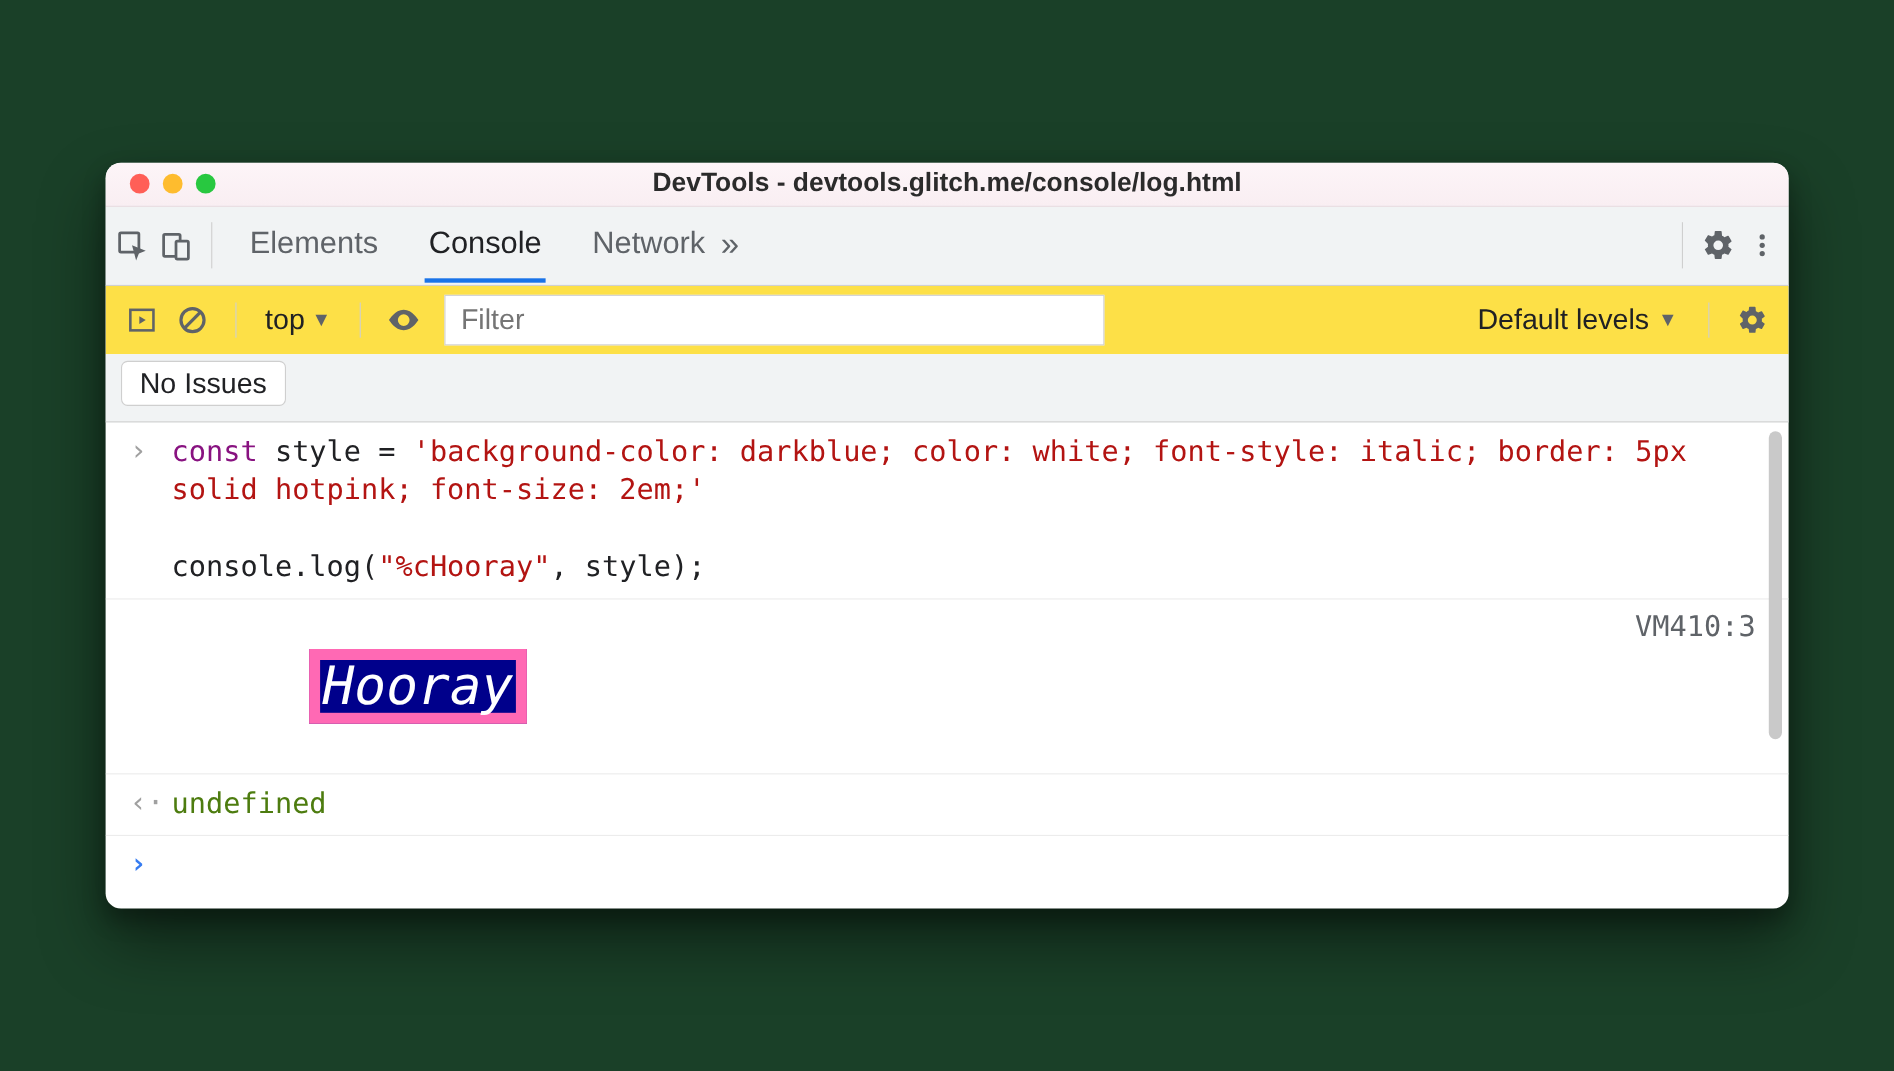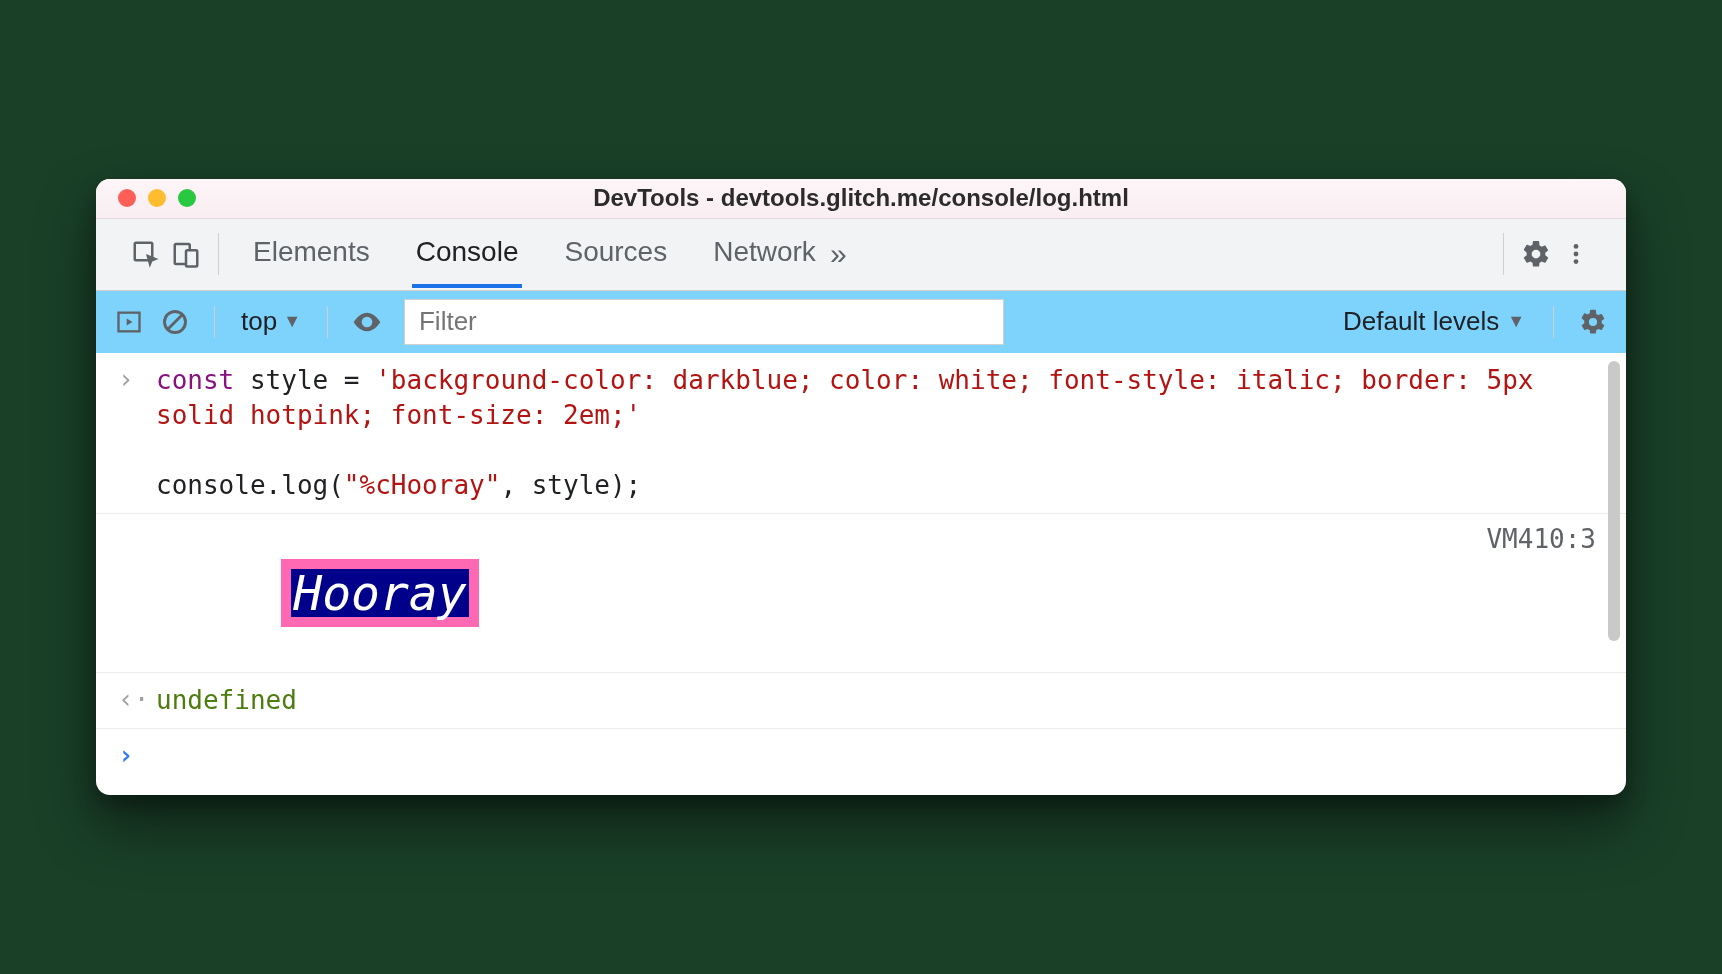--- a/index.html
+++ b/index.html
@@ -32,34 +32,34 @@
   .tl.red{background:#ff5f57;} .tl.yellow{background:#febc2e;} .tl.green{background:#28c840;}
   .titlebar-title {
     position:absolute; left:0; right:0; text-align:center;
     font-size:24px; font-weight:600; color:#2b2b2b; pointer-events:none;
   }
   .tabbar {
     height: 72px;
     background: #f1f3f4;
     border-bottom: 1px solid #d0d0d0;
     display:flex; align-items:center;
-    padding: 0 30px;
+    padding: 0 4px;
   }
   .tool-icon {
     width:40px; height:40px; display:flex; align-items:center; justify-content:center;
     color:#5f6368; cursor:pointer;
   }
   .vdiv { width:1px; height:42px; background:#cfcfcf; margin:0 12px; }
   .tabs { display:flex; gap:38px; margin-left:18px; font-size:28px; color:#5f6368; }
   .tab { cursor:pointer; padding: 18px 4px; line-height:1; }
   .tab.active { color:#202124; font-weight:400; border-bottom:4px solid #1a73e8; }
   .spacer { flex:1; }
   .more-chevrons { font-size:30px; color:#5f6368; cursor:pointer; padding:0 10px;}
   .filterbar {
-    background:#7dd3fc;
+    background:#fde047;
     display:flex; align-items:center;
     padding: 8px 14px;
     gap:8px;
   }
   .fb-icon {
     width:38px; height:38px; display:flex;align-items:center;justify-content:center;
     color:#5f6368; cursor:pointer;
   }
   .context-sel {
     display:flex; align-items:center; gap:6px;
@@ -130,21 +130,20 @@
     <div class="tool-icon">
       <svg width="30" height="30" viewBox="0 0 24 24" fill="none" stroke="currentColor" stroke-width="2">
           <rect x="3" y="4" width="12" height="16" rx="1"></rect>
           <rect x="12" y="9" width="9" height="13" rx="1" fill="#f1f3f4"></rect>
         </svg>
     </div>
     <div class="vdiv"></div>
     <div class="tabs">
       <div class="tab">Elements</div>
       <div class="tab active">Console</div>
-      <div class="tab">Sources</div>
       <div class="tab">Network</div>
     </div>
     <div class="more-chevrons">»</div>
     <div class="spacer"></div>
     <div class="vdiv"></div>
     <div class="tool-icon">
       <svg width="30" height="30" viewBox="0 0 24 24" fill="currentColor">
           <path d="M19.4 13a7.5 7.5 0 0 0 .1-1 7.5 7.5 0 0 0-.1-1l2.1-1.6a.5.5 0 0 0 .1-.7l-2-3.4a.5.5 0 0 0-.6-.2l-2.5 1a7.3 7.3 0 0 0-1.7-1L14.5 2a.5.5 0 0 0-.5-.4h-4A.5.5 0 0 0 9.5 2l-.3 2.6a7.3 7.3 0 0 0-1.7 1l-2.5-1a.5.5 0 0 0-.6.2l-2 3.4a.5.5 0 0 0 .1.7L4.6 11a7.5 7.5 0 0 0-.1 1 7.5 7.5 0 0 0 .1 1l-2.1 1.6a.5.5 0 0 0-.1.7l2 3.4a.5.5 0 0 0 .6.2l2.5-1a7.3 7.3 0 0 0 1.7 1l.3 2.6a.5.5 0 0 0 .5.4h4a.5.5 0 0 0 .5-.4l.3-2.6a7.3 7.3 0 0 0 1.7-1l2.5 1a.5.5 0 0 0 .6-.2l2-3.4a.5.5 0 0 0-.1-.7Zm-7.4 2.5A3.5 3.5 0 1 1 15.5 12 3.5 3.5 0 0 1 12 15.5Z"></path>
         </svg>
     </div>
@@ -187,20 +186,23 @@
       <span class="tri" style="color:#5f6368;font-size:18px">▼</span>
     </div>
     <div class="vdiv" style="height:32px"></div>
     <div class="fb-icon">
       <svg width="28" height="28" viewBox="0 0 24 24" fill="currentColor">
           <path d="M19.4 13a7.5 7.5 0 0 0 .1-1 7.5 7.5 0 0 0-.1-1l2.1-1.6a.5.5 0 0 0 .1-.7l-2-3.4a.5.5 0 0 0-.6-.2l-2.5 1a7.3 7.3 0 0 0-1.7-1L14.5 2a.5.5 0 0 0-.5-.4h-4A.5.5 0 0 0 9.5 2l-.3 2.6a7.3 7.3 0 0 0-1.7 1l-2.5-1a.5.5 0 0 0-.6.2l-2 3.4a.5.5 0 0 0 .1.7L4.6 11a7.5 7.5 0 0 0-.1 1 7.5 7.5 0 0 0 .1 1l-2.1 1.6a.5.5 0 0 0-.1.7l2 3.4a.5.5 0 0 0 .6.2l2.5-1a7.3 7.3 0 0 0 1.7 1l.3 2.6a.5.5 0 0 0 .5.4h4a.5.5 0 0 0 .5-.4l.3-2.6a7.3 7.3 0 0 0 1.7-1l2.5 1a.5.5 0 0 0 .6-.2l2-3.4a.5.5 0 0 0-.1-.7Zm-7.4 2.5A3.5 3.5 0 1 1 15.5 12 3.5 3.5 0 0 1 12 15.5Z"></path>
         </svg>
     </div>
   </div>
 
+  <div class="issues-row">
+    <span class="issues-pill">No Issues</span>
+  </div>
 
   <div class="console-body">
     <div class="scrollbar"></div>
 
     <div class="entry">
       <div class="gutter">›</div>
       <div class="content"><span class="kw-const">const</span><span> style = </span><span class="str">'background-color: darkblue; color: white; font-style: italic; border: 5px solid hotpink; font-size: 2em;'</span><br><span></span><br><span class="method">console.log(</span><span class="str">"%cHooray"</span><span>, style);</span></div>
     </div>
 
     <div class="entry">

